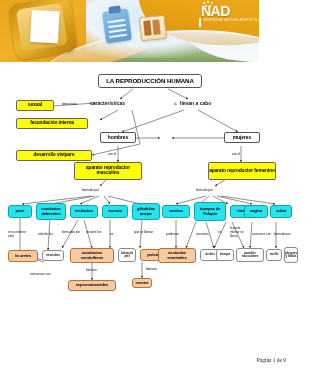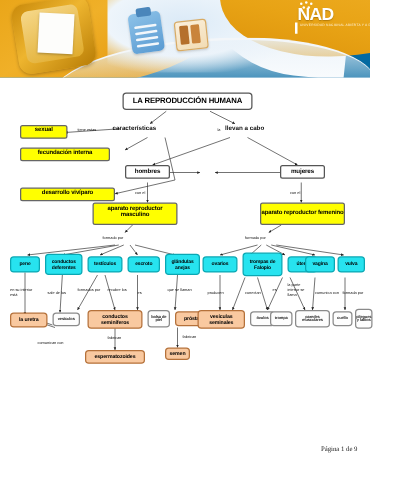--- a/index.html
+++ b/index.html
@@ -6,23 +6,23 @@
   body{
     width:300px;height:388px;
     background:#ffffff;
     font-family:"Liberation Sans", sans-serif;
     overflow:hidden;
     position:relative;
   }
 
   
   #header{
-    position:absolute;left:0;top:0;width:296px;height:62px;
+    position:absolute;left:0;top:0;width:259px;height:62px;
     overflow:hidden;
-    background:#0369a1;
+    background:#4d7c0f;
   }
   .hdr-gold-left{
     position:absolute;left:-10px;top:-22px;width:210px;height:88px;
     background:linear-gradient(150deg,#e8a315 0%,#f0b028 38%,#e59a10 72%,#d98e08 100%);
     border-bottom-right-radius:120px 70px;
     transform:skewY(-6deg);
   }
   .hdr-gold-right{
     position:absolute;right:-30px;top:-30px;width:150px;height:78px;
     background:linear-gradient(200deg,#f2b32c 0%,#e8a315 55%,#d98e08 100%);

